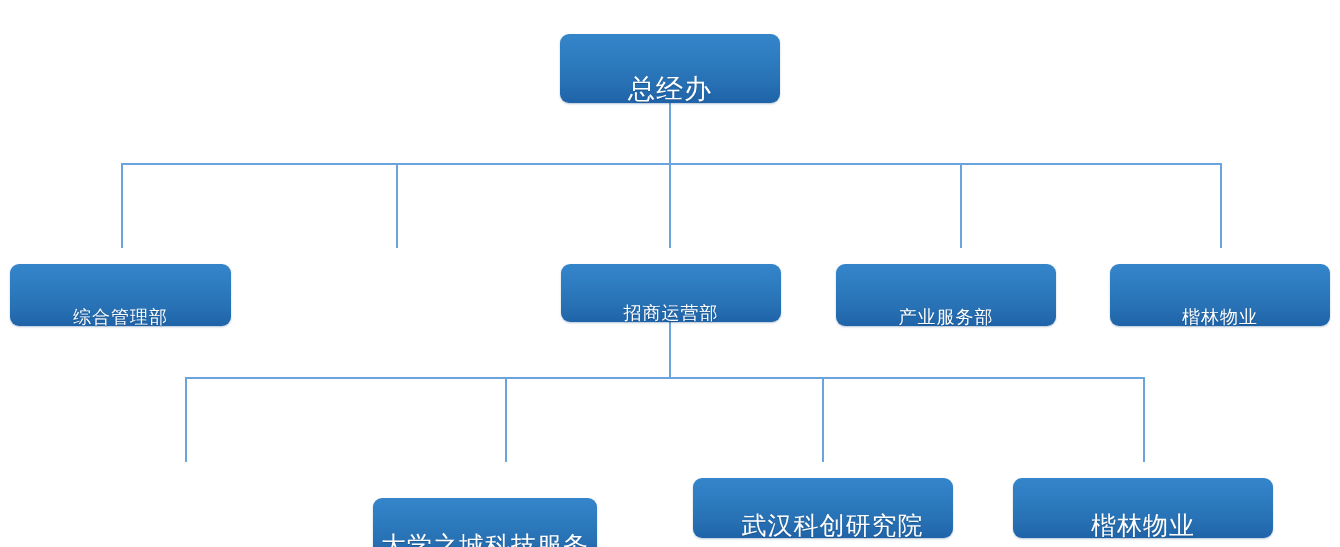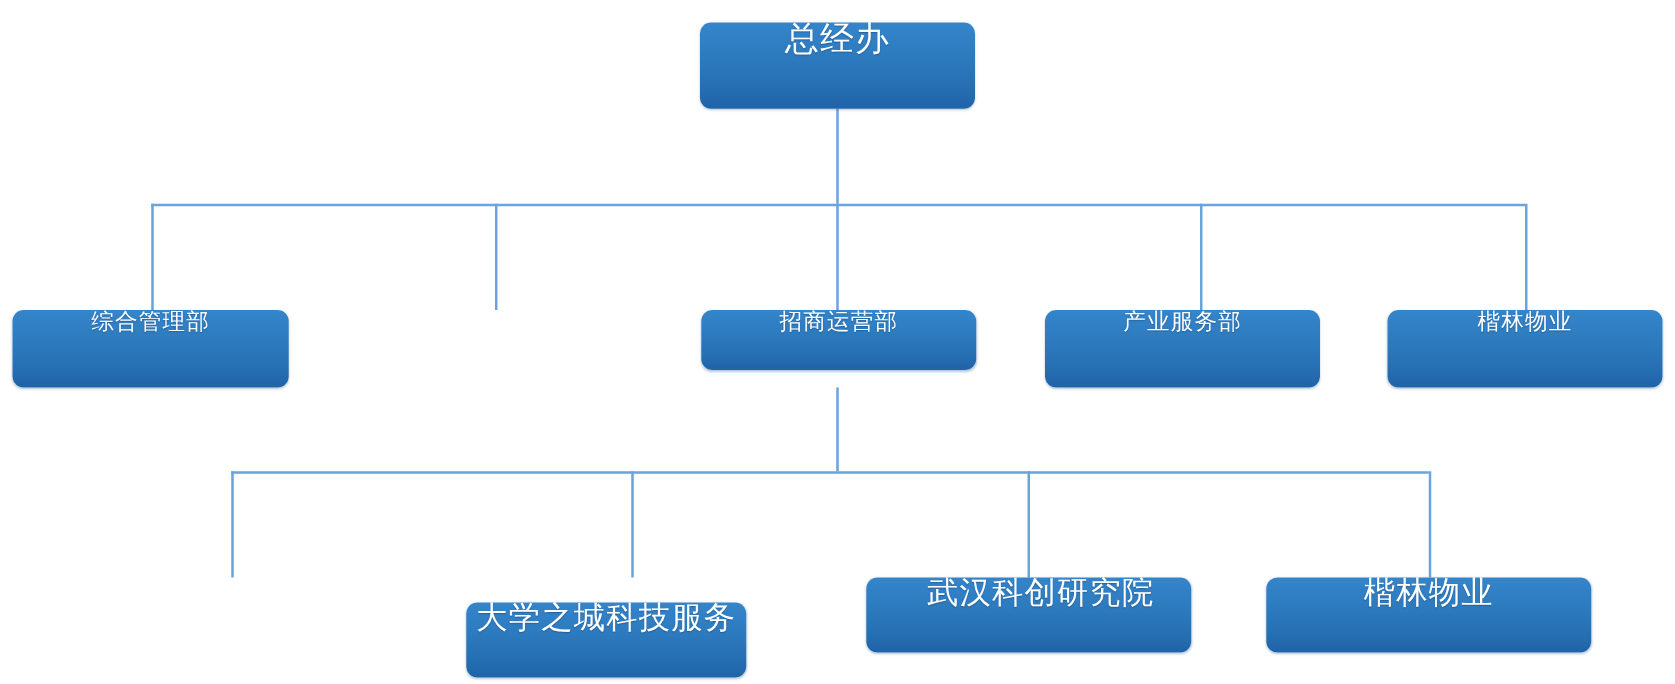--- a/index.html
+++ b/index.html
@@ -14,29 +14,30 @@
     position: relative;
     width: 1340px;
     height: 547px;
     background: #ffffff;
     overflow: hidden;
   }
   .node {
     position: absolute;
     box-sizing: border-box;
     display: flex;
-    align-items: flex-start;
+    align-items: flex-end;
     justify-content: center;
     border-radius: 9px;
     background: linear-gradient(to bottom, #3585cb 0%, #2e7cc0 35%, #2771b4 70%, #1f63a8 100%);
     color: #ffffff;
     text-align: center;
     line-height: 1;
     box-shadow: 0 1px 2px rgba(40,90,140,0.35);
     z-index: 3;
+    margin-top: 16px;
   }
   .node-label {
     display: block;
     font-size: 26px;
     font-weight: normal;
     color: #ffffff;
     letter-spacing: 1px;
     white-space: nowrap;
     text-shadow: 0 1px 1px rgba(20,60,100,0.45);
   }
@@ -73,21 +74,21 @@
     <div class="connector-v" style="left: 185px; top: 377px; height: 85px; border-left-color: rgb(107, 163, 220);"></div>
     <div class="connector-v" style="left: 505px; top: 377px; height: 85px; border-left-color: rgb(107, 163, 220);"></div>
     <div class="connector-v" style="left: 822px; top: 377px; height: 85px; border-left-color: rgb(107, 163, 220);"></div>
     <div class="connector-v" style="left: 1143px; top: 377px; height: 85px; border-left-color: rgb(107, 163, 220);"></div>
     <div class="node level-0" style="left: 560px; top: 18px; width: 220px; height: 69px;">
       <span class="node-label">总经办</span>
     </div>
     <div class="node level-1" style="left: 10px; top: 248px; width: 221px; height: 62px;">
       <span class="node-label">综合管理部</span>
     </div>
-    <div class="node level-1" style="left: 561px; top: 248px; width: 220px; height: 48px;">
+    <div class="node level-1" style="left: 561px; top: 248px; width: 220px; height: 58px;">
       <span class="node-label">招商运营部</span>
     </div>
     <div class="node level-1" style="left: 836px; top: 248px; width: 220px; height: 62px;">
       <span class="node-label">产业服务部</span>
     </div>
     <div class="node level-1" style="left: 1110px; top: 248px; width: 220px; height: 62px;">
       <span class="node-label">楷林物业</span>
     </div>
     <div class="node level-2" style="left: 373px; top: 482px; width: 224px; height: 60px;">
       <span class="node-label">大学之城科技服务</span>

